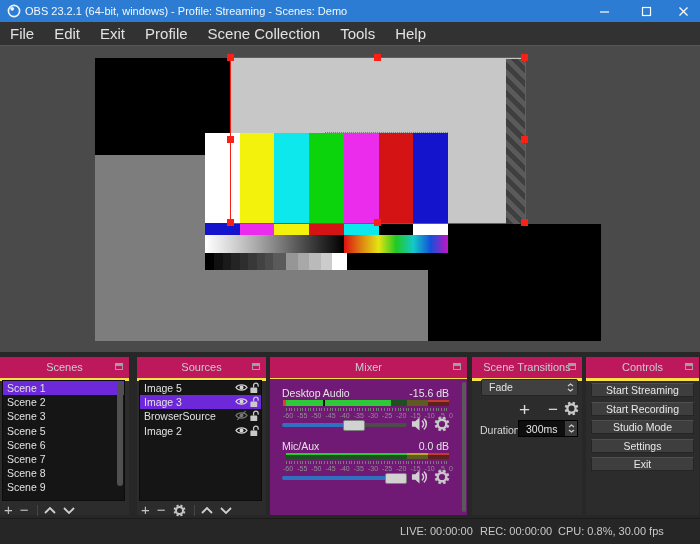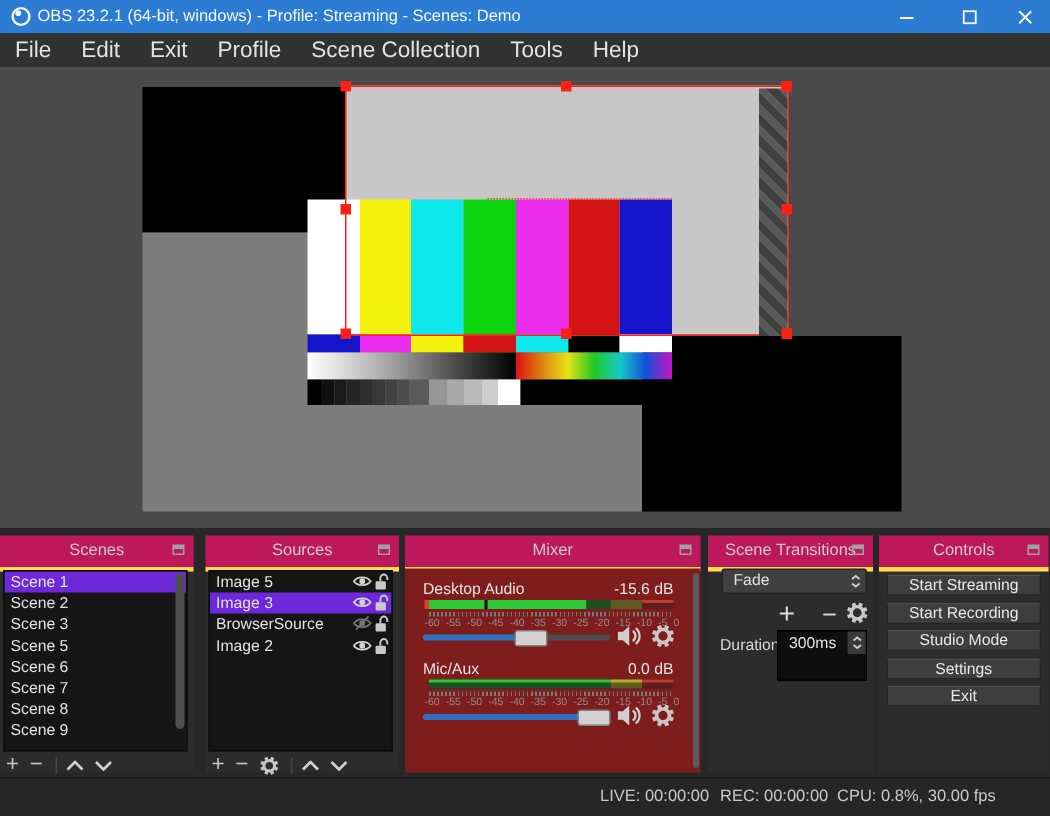--- a/index.html
+++ b/index.html
@@ -39,42 +39,42 @@
   .list{position:absolute;left:2px;top:23px;width:123px;height:121px;background:#151515;border:1px solid #0c0c0c;box-sizing:border-box;overflow:hidden;}
   .list-row{position:relative;height:14.2px;line-height:14.5px;font-size:10.5px;color:#e2e2e2;padding-left:4px;white-space:nowrap;}
   .list-row.sel{background:#6d28d9;}
   .row-icon{position:absolute;top:1px;}
   .sb{position:absolute;background:#505050;border-radius:3px;}
   .toolbar{position:absolute;left:4px;top:146px;height:14px;display:flex;align-items:center;color:#c4c4c4;}
   .tb-ico{margin-right:7px;display:flex;align-items:center;}
   .tb-txt{font-size:15px;line-height:12px;color:#c4c4c4;}
   .tb-sep{width:1px;height:11px;background:#454545;margin:0 6px 0 1px;}
   
-  #mixer-body{position:absolute;left:0;top:22px;width:197px;height:136px;background:#7f1d1d;}
+  #mixer-body{position:absolute;left:0;top:22px;width:197px;height:136px;background:#701a75;}
   .mx-name{position:absolute;left:12px;font-size:10.5px;color:#e3e3e3;}
   .mx-db{position:absolute;right:18px;font-size:10.5px;color:#e3e3e3;}
   .meter{position:absolute;left:16px;width:163px;height:6px;background:#222;}
   .mseg{position:absolute;top:0;height:6px;}
   .ticks{position:absolute;left:16px;width:163px;height:3.5px;
      background:repeating-linear-gradient(90deg,#787878 0 1px,transparent 1px 2.72px);}
   .tick-labels{position:absolute;left:13px;width:170px;display:flex;justify-content:space-between;font-size:7px;line-height:7px;color:#8f8f8f;}
   .sl-track{position:absolute;left:12px;width:125px;height:4px;background:#4c4c4c;border-radius:2px;}
   .sl-fill{position:absolute;left:0;top:0;height:4px;background:#3070c0;border-radius:2px;}
   .sl-handle{position:absolute;top:-3.5px;width:22px;height:11px;background:#d2d2d2;border:1px solid #808080;border-radius:2px;box-sizing:border-box;}
   .mx-ico{position:absolute;display:flex;}
   
   #tr-select{position:absolute;left:9px;top:22px;width:95px;height:15px;background:#404040;border:1px solid #242424;border-radius:2px;}
   #tr-select .val{position:absolute;left:7px;top:0;line-height:15px;font-size:10.5px;color:#e2e2e2;}
   #tr-chevs{position:absolute;right:3px;top:1px;display:flex;flex-direction:column;gap:1px;align-items:center;padding-top:2px;}
   .tr-icons{position:absolute;top:42px;left:0;width:108px;height:20px;color:#dadada;}
   #tr-plus{position:absolute;left:47px;top:0;font-size:19px;font-weight:400;}
   #tr-minus{position:absolute;left:76px;top:1px;font-size:17px;}
   #tr-gear{position:absolute;left:92px;top:2px;}
   #dur-label{position:absolute;left:8px;top:67px;font-size:10.5px;color:#d8d8d8;}
-  #dur-box{position:absolute;left:46px;top:63px;width:60px;height:34px;background:#0e0e0e;border:1px solid #000;box-sizing:border-box;}
+  #dur-box{position:absolute;left:46px;top:63px;width:60px;height:17px;background:#0e0e0e;border:1px solid #000;box-sizing:border-box;}
   #dur-box .val{position:absolute;left:7px;top:0;line-height:16px;font-size:10.5px;color:#e6e6e6;}
   #dur-spin{position:absolute;right:0;top:0;width:12px;height:15px;background:#3a3a3a;display:flex;flex-direction:column;align-items:center;justify-content:center;gap:1px;}
   
   .ctl-btn{position:absolute;left:5px;width:103px;height:14px;background:#3e3e3e;border:1px solid #252525;border-top-color:#4f4f4f;border-radius:1px;box-sizing:border-box;
      text-align:center;line-height:12px;font-size:10.5px;color:#e8e8e8;}
   
   #statusbar{position:absolute;left:0;top:518px;width:700px;height:26px;background:#262626;border-top:1px solid #1b1b1b;box-sizing:border-box;}
   .stat{position:absolute;top:0;line-height:25px;font-size:11px;color:#c9c9c9;white-space:nowrap;}
 </style>
 </head>

